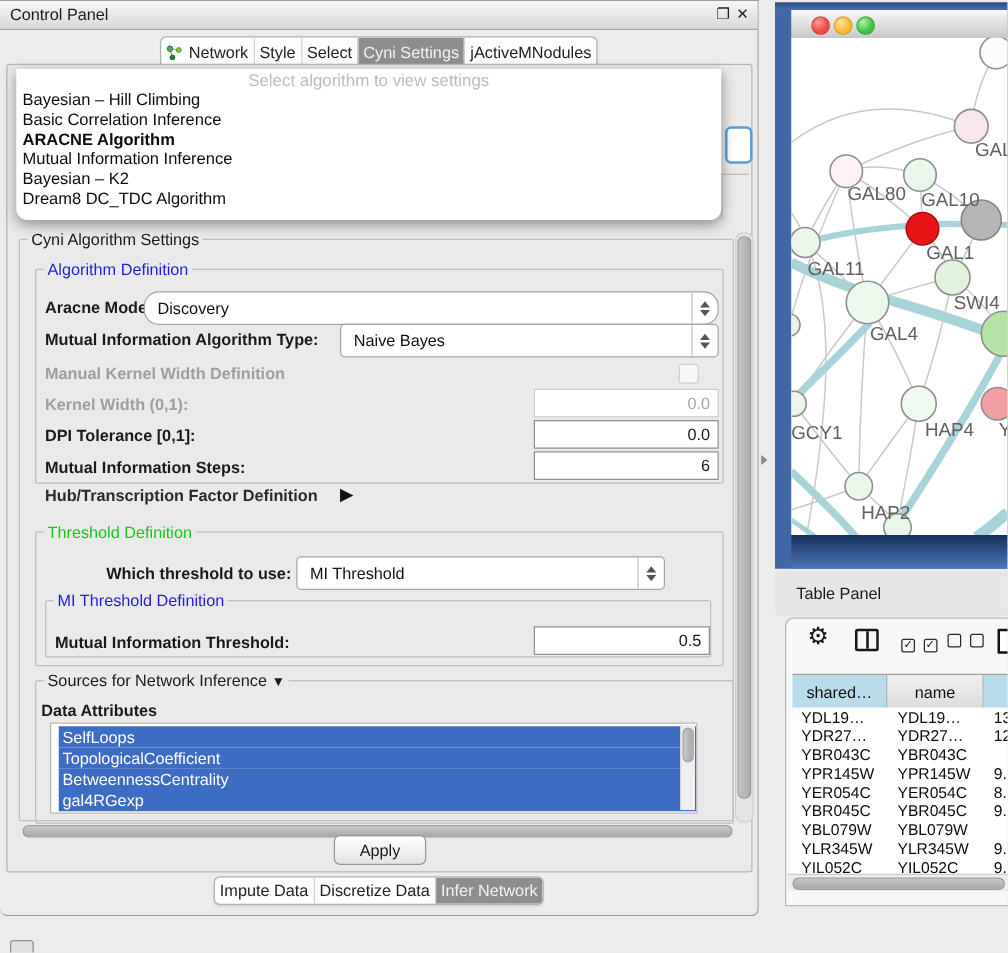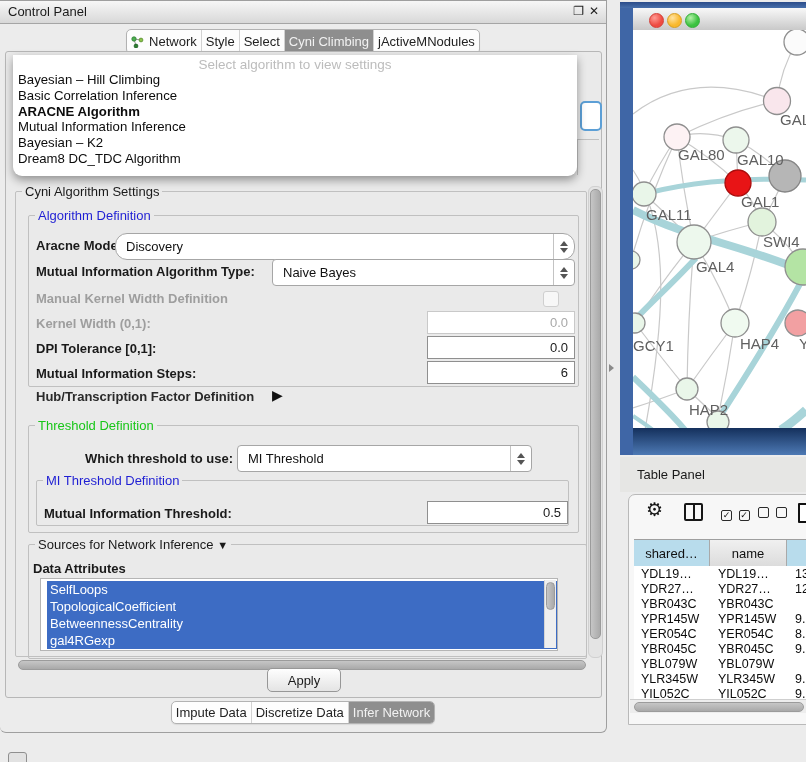--- a/index.html
+++ b/index.html
@@ -141,21 +141,21 @@
         </svg>
         <span>Network</span>
       </div>
       <div class="pill">
           <span>Style</span>
         </div>
       <div class="pill">
           <span>Select</span>
         </div>
       <div class="pill active">
-          <span>Cyni Climbing</span>
+          <span>Cyni Settings</span>
         </div>
       <div class="pill">
           <span>jActiveMNodules</span>
         </div>
     </div>
   </div>
 
   <div class="abs inner-panel"></div>
 
   <div class="abs combo-frag"></div>

